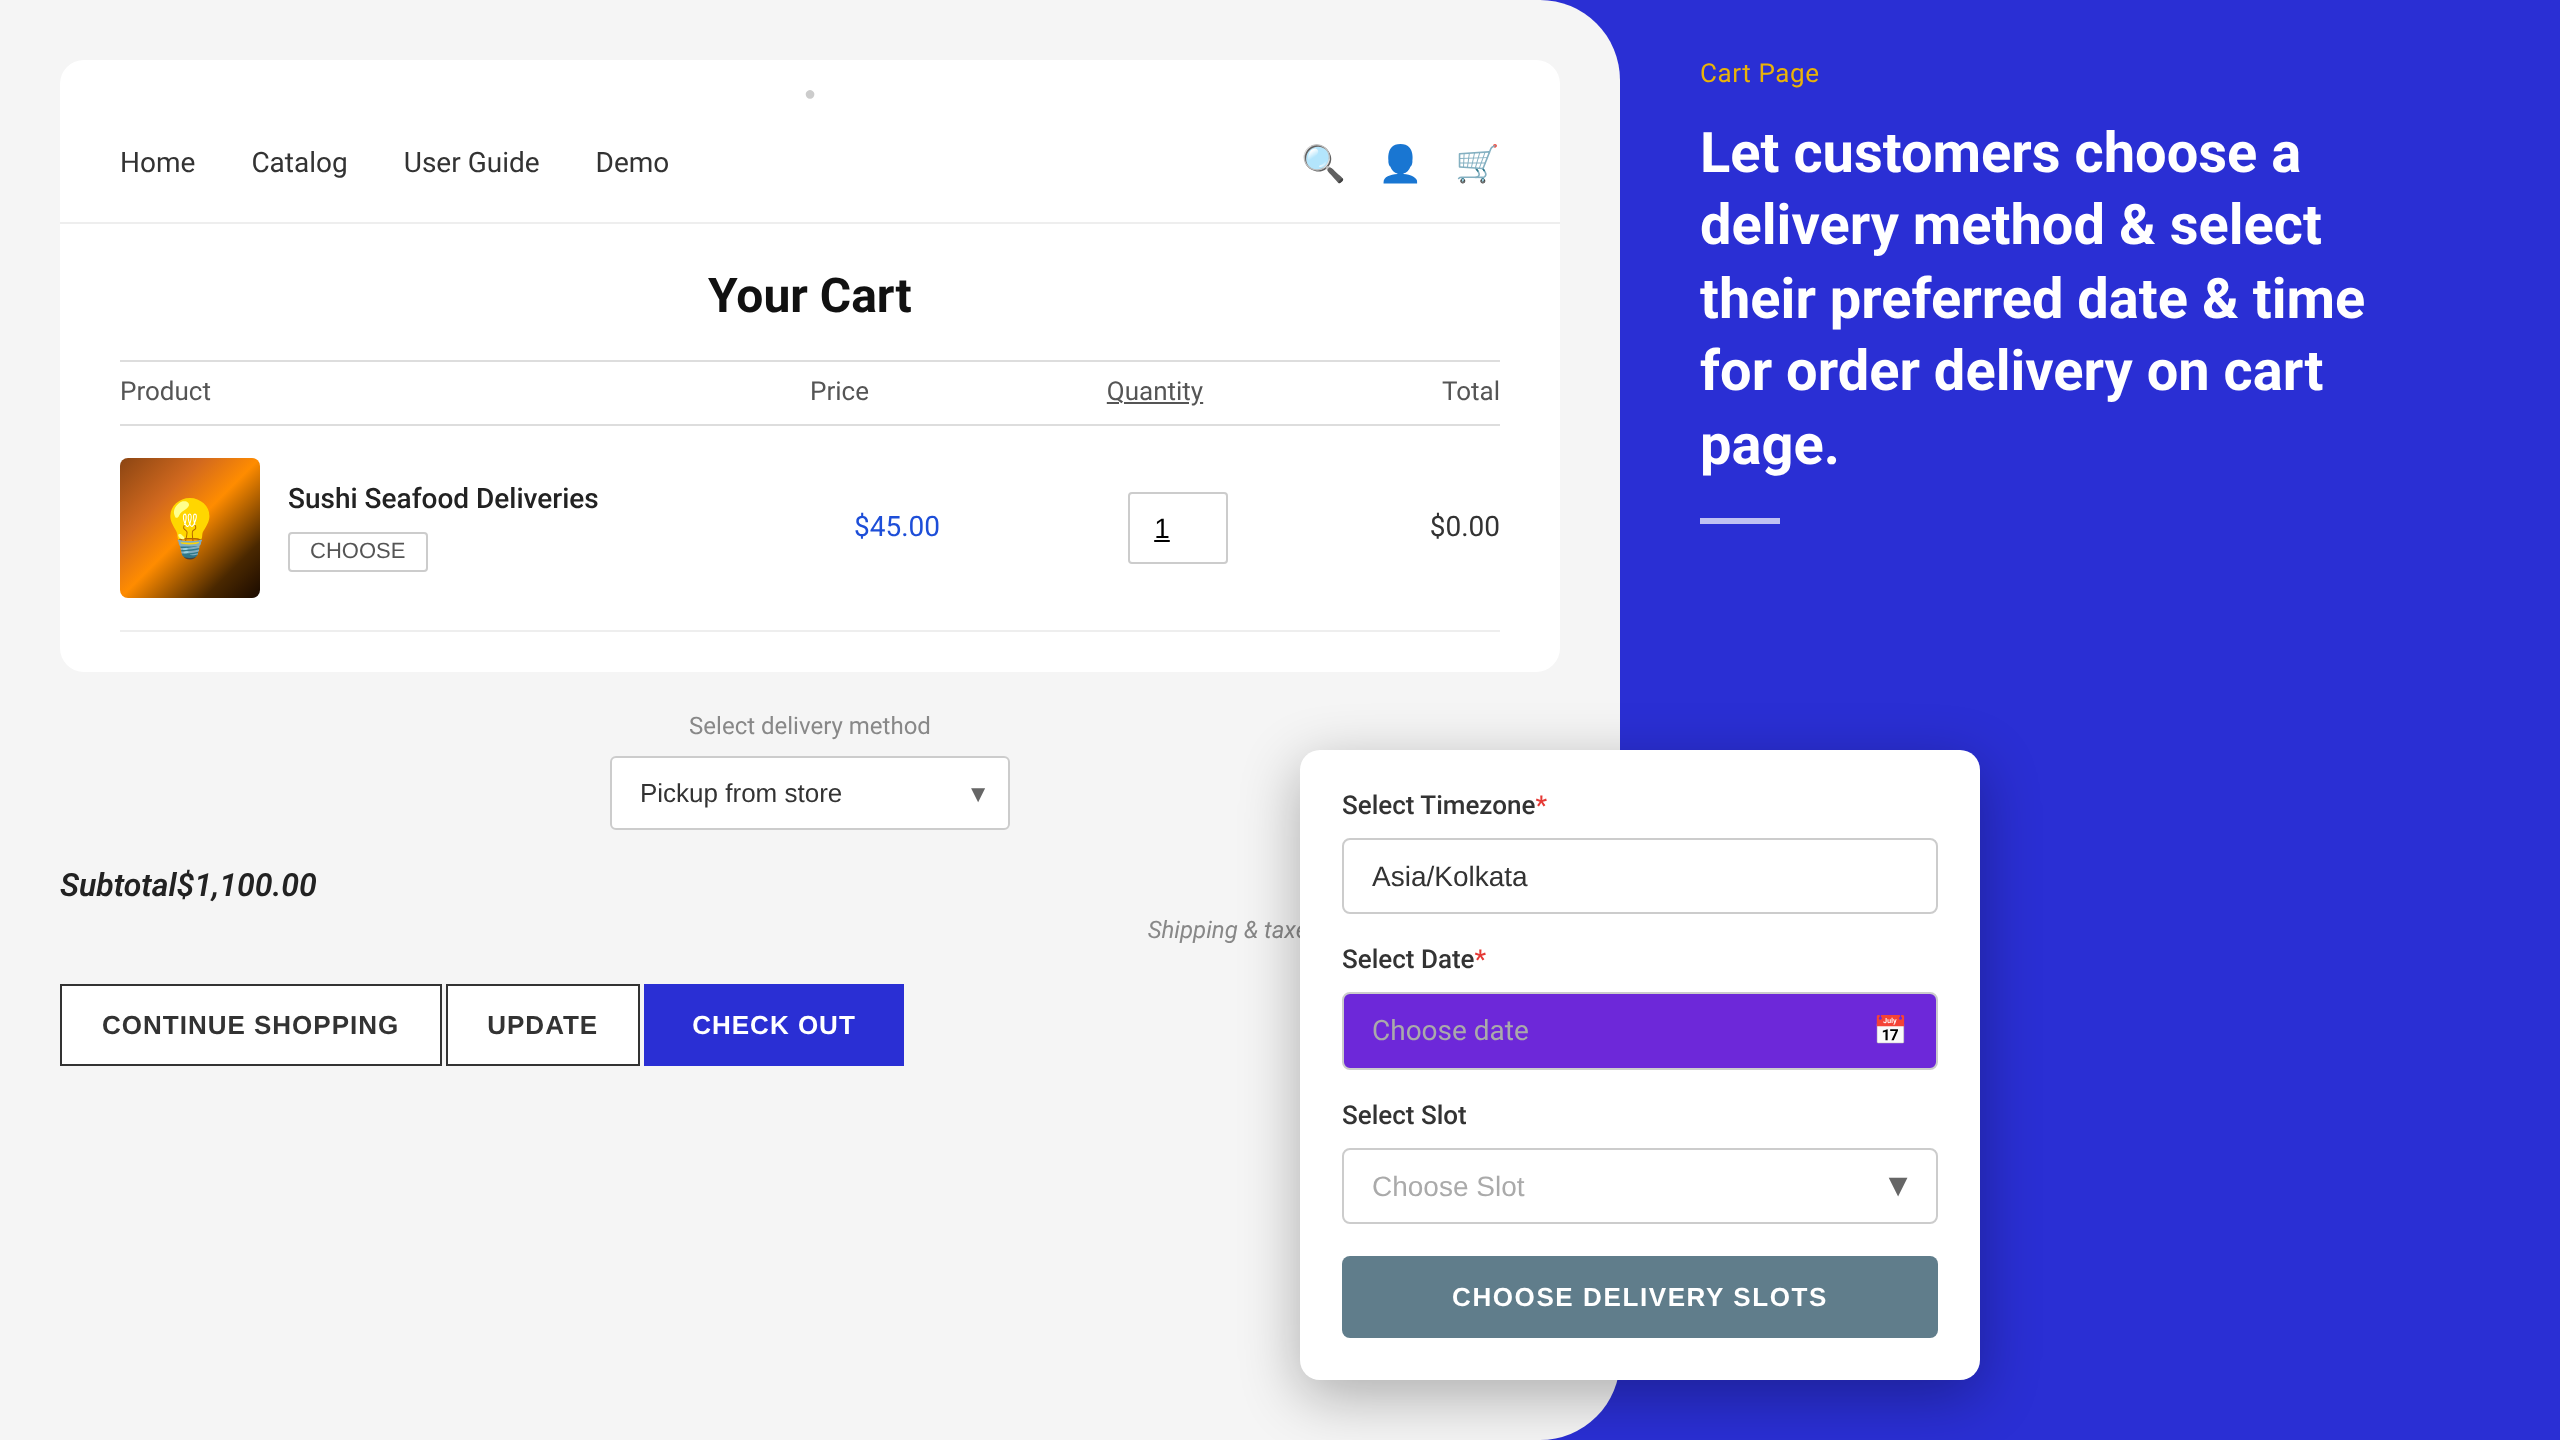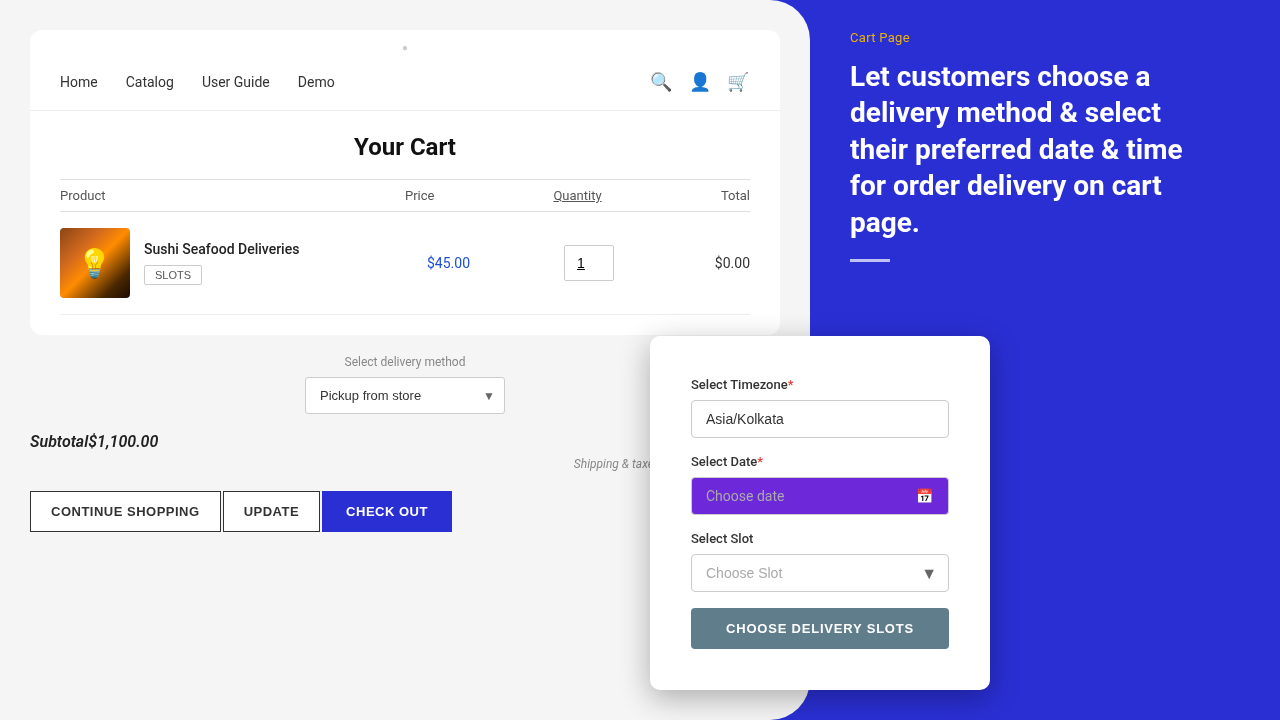--- a/index.html
+++ b/index.html
@@ -286,21 +286,21 @@
     }
 
     
     .delivery-config-card {
       position: absolute;
       bottom: 30px;
       left: -160px;
       width: 340px;
       background: #fff;
       border-radius: 10px;
-      padding: 41px;
+      padding: 21px;
       box-shadow: 0 8px 30px rgba(0,0,0,0.3);
     }
     .config-field {
       margin-bottom: 16px;
     }
     .config-label {
       font-size: 13px;
       color: #333;
       font-weight: 500;
       margin-bottom: 8px;
@@ -400,21 +400,21 @@
 
       <div class="cart-item">
         <div class="item-product col-product">
           <div class="item-img">
             <div class="item-img-inner">
               <span class="item-img-bulb">💡</span>
             </div>
           </div>
           <div class="item-info">
             <span class="item-name">Sushi Seafood Deliveries</span>
-            <button class="remove-btn">SLOTS</button>
+            <button class="remove-btn">CHOOSE</button>
           </div>
         </div>
         <div class="item-price col-price">$45.00</div>
         <div class="item-qty col-qty">
           <input class="qty-input" type="number" value="1" style="">
         </div>
         <div class="item-total col-total">$0.00</div>
       </div>
     </div>
   </div>

